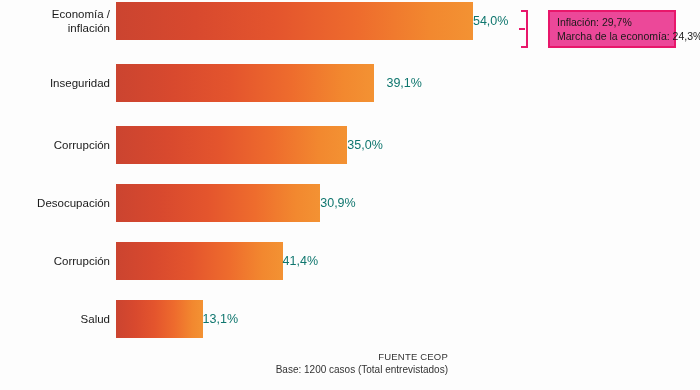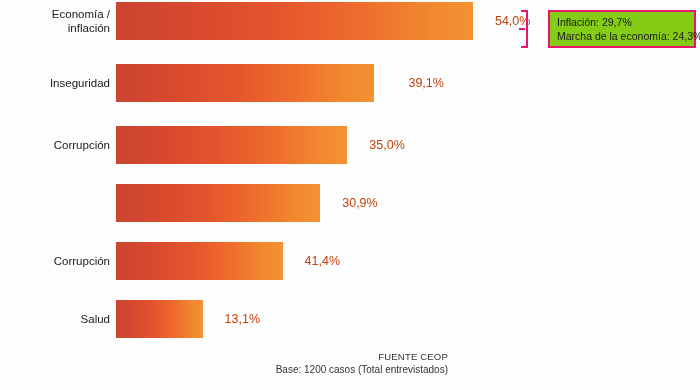--- a/index.html
+++ b/index.html
@@ -64,35 +64,35 @@
     background-image: linear-gradient(to right, #cb4430 0%, #d8492e 22%, #e4552d 45%, #ee6c2d 68%, #f2882f 88%, #f39233 100%);
   }
 
   .val-label {
     position: absolute;
     top: 0;
     height: 38px;
     display: flex;
     align-items: center;
     font-size: 12.5px;
-    color: #c2410c;
+    color: #0f766e;
     white-space: nowrap;
-    padding-left: 22px;
+    padding-left: 0;
   }
 
   
   .callout {
     position: absolute;
     left: 548px;
     top: 10px;
-    width: 148px;
+    width: 128px;
     height: 38px;
     box-sizing: border-box;
     border: 2px solid #e8176b;
-    background: #84cc16;
+    background: #ec4899;
     display: flex;
     flex-direction: column;
     justify-content: center;
     padding-left: 7px;
   }
   .callout-line {
     font-size: 10.5px;
     line-height: 14px;
     color: #1a1a1a;
     white-space: nowrap;
@@ -171,20 +171,21 @@
       <div class="val-label" style="left: 374.451px; margin-left: 12px;">39,1%</div>
     </div>
 
     <div class="row" style="top:126px;">
       <div class="cat-label">Corrupción</div>
       <div class="bar" style="width: 231.35px;"></div>
       <div class="val-label" style="left: 347.35px;">35,0%</div>
     </div>
 
     <div class="row" style="top:184px;">
+      <div class="cat-label">Desocupación</div>
       <div class="bar" style="width: 204.249px;"></div>
       <div class="val-label" style="left: 320.249px;">30,9%</div>
     </div>
 
     <div class="row" style="top:242px;">
       <div class="cat-label">Corrupción</div>
       <div class="bar" style="width: 166.572px;"></div>
       <div class="val-label" style="left: 282.572px;">41,4%</div>
     </div>
 

